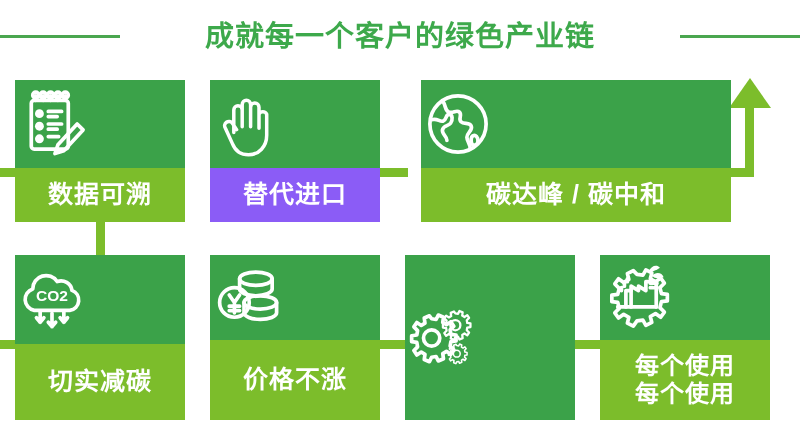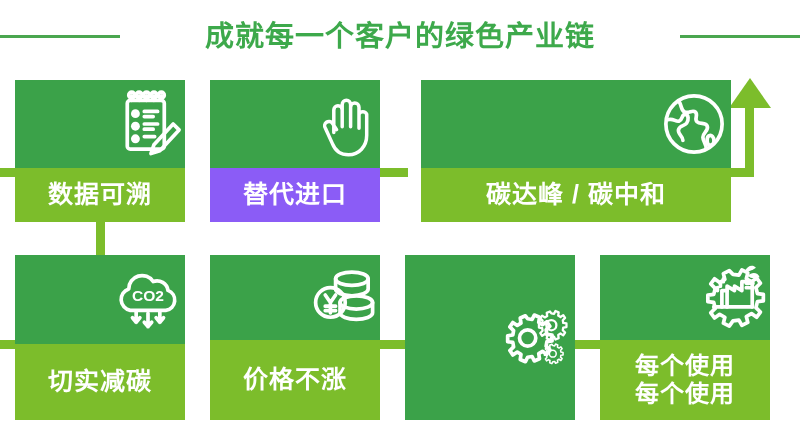--- a/index.html
+++ b/index.html
@@ -50,21 +50,21 @@
   .card {
     position: absolute;
     display: flex;
     flex-direction: column;
   }
   .card-icon {
     background: #3ba249;
     flex: 1 1 auto;
     display: flex;
     align-items: center;
-    justify-content: flex-end;
+    justify-content: flex-start;
     text-decoration: underline;
   }
   .card-label {
     background: #7cbd2b;
     display: flex;
     align-items: center;
     justify-content: center;
     text-align: center;
     color: #ffffff;
     font-size: 25px;

